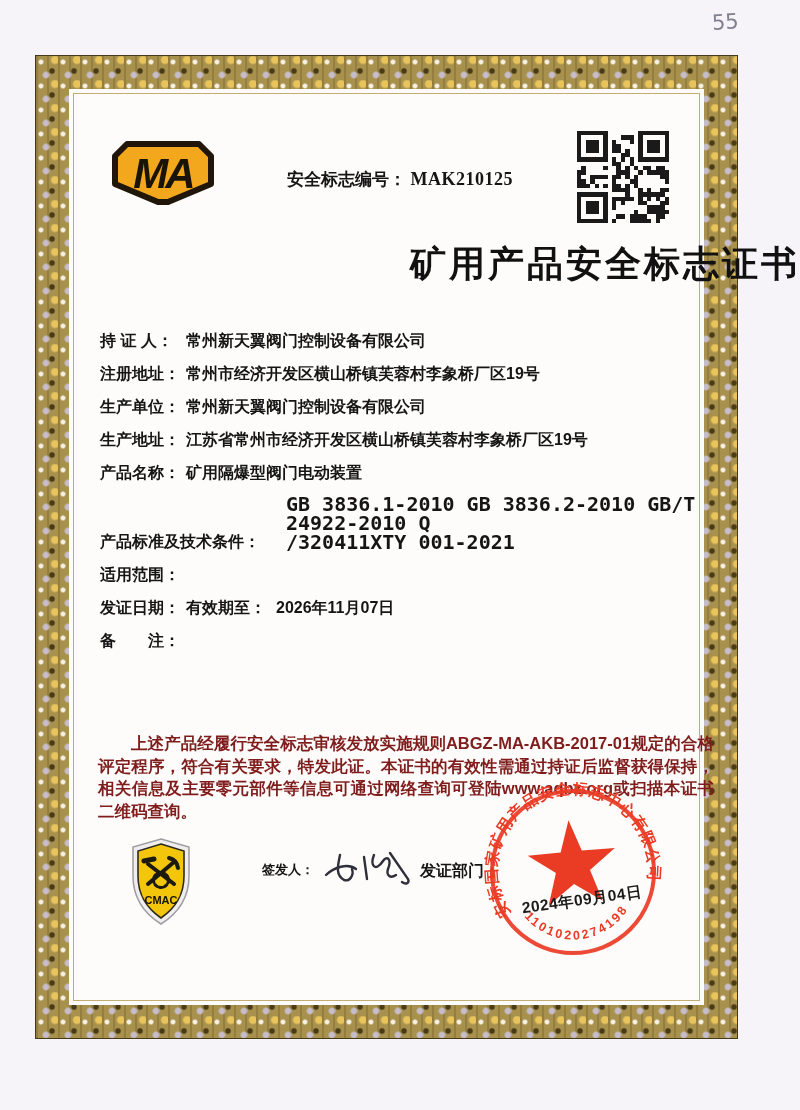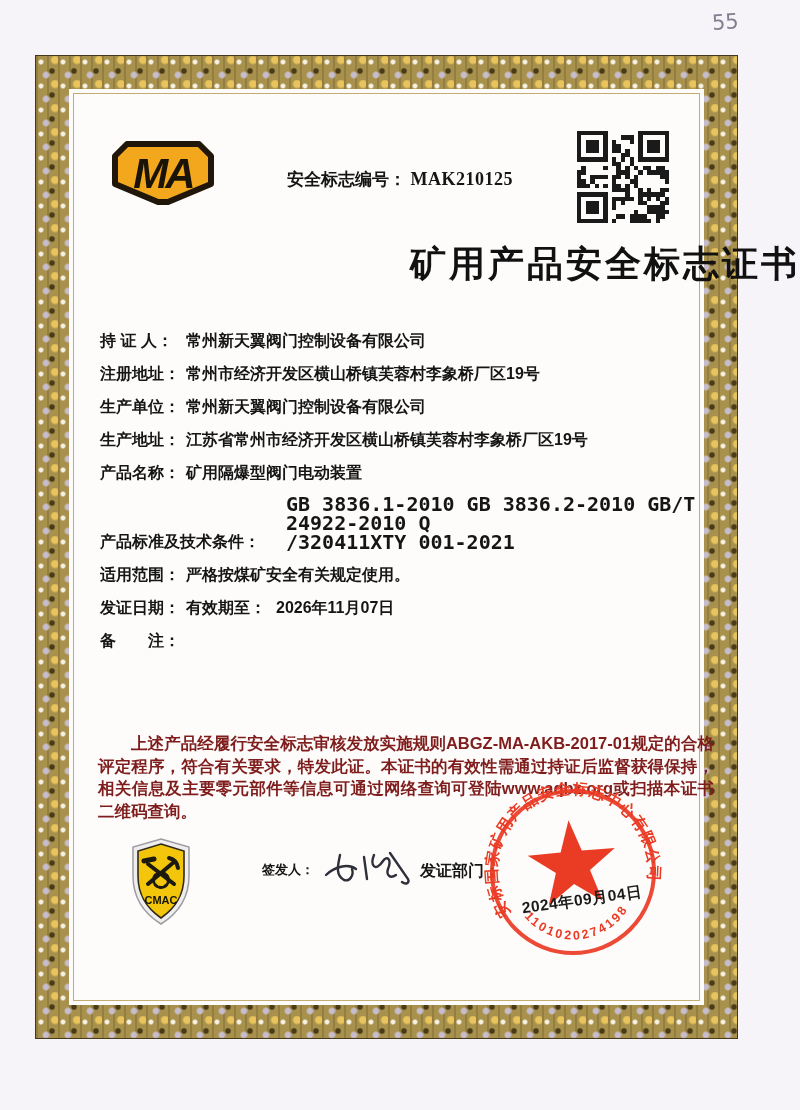--- a/index.html
+++ b/index.html
@@ -310,21 +310,20 @@
       <span class="lab">产品名称：</span>
       <span class="val">矿用隔爆型阀门电动装置</span>
     </div>
     <div class="row tech">
       <span class="lab">产品标准及技术条件：</span>
       <span class="val">GB 3836.1-2010 GB 3836.2-2010 GB/T 24922-2010 Q
 /320411XTY 001-2021</span>
     </div>
     <div class="row">
       <span class="lab">适用范围：</span>
-      <span class="val">严格按煤矿安全有关规定使用。</span>
     </div>
     <div class="row dates">
       <span class="lab">发证日期：</span>
       <span class="lab2">有效期至：</span>
       <span class="val">2026年11月07日</span>
     </div>
     <div class="row">
       <span class="lab">备　　注：</span>
       <span class="val"></span>
     </div>

